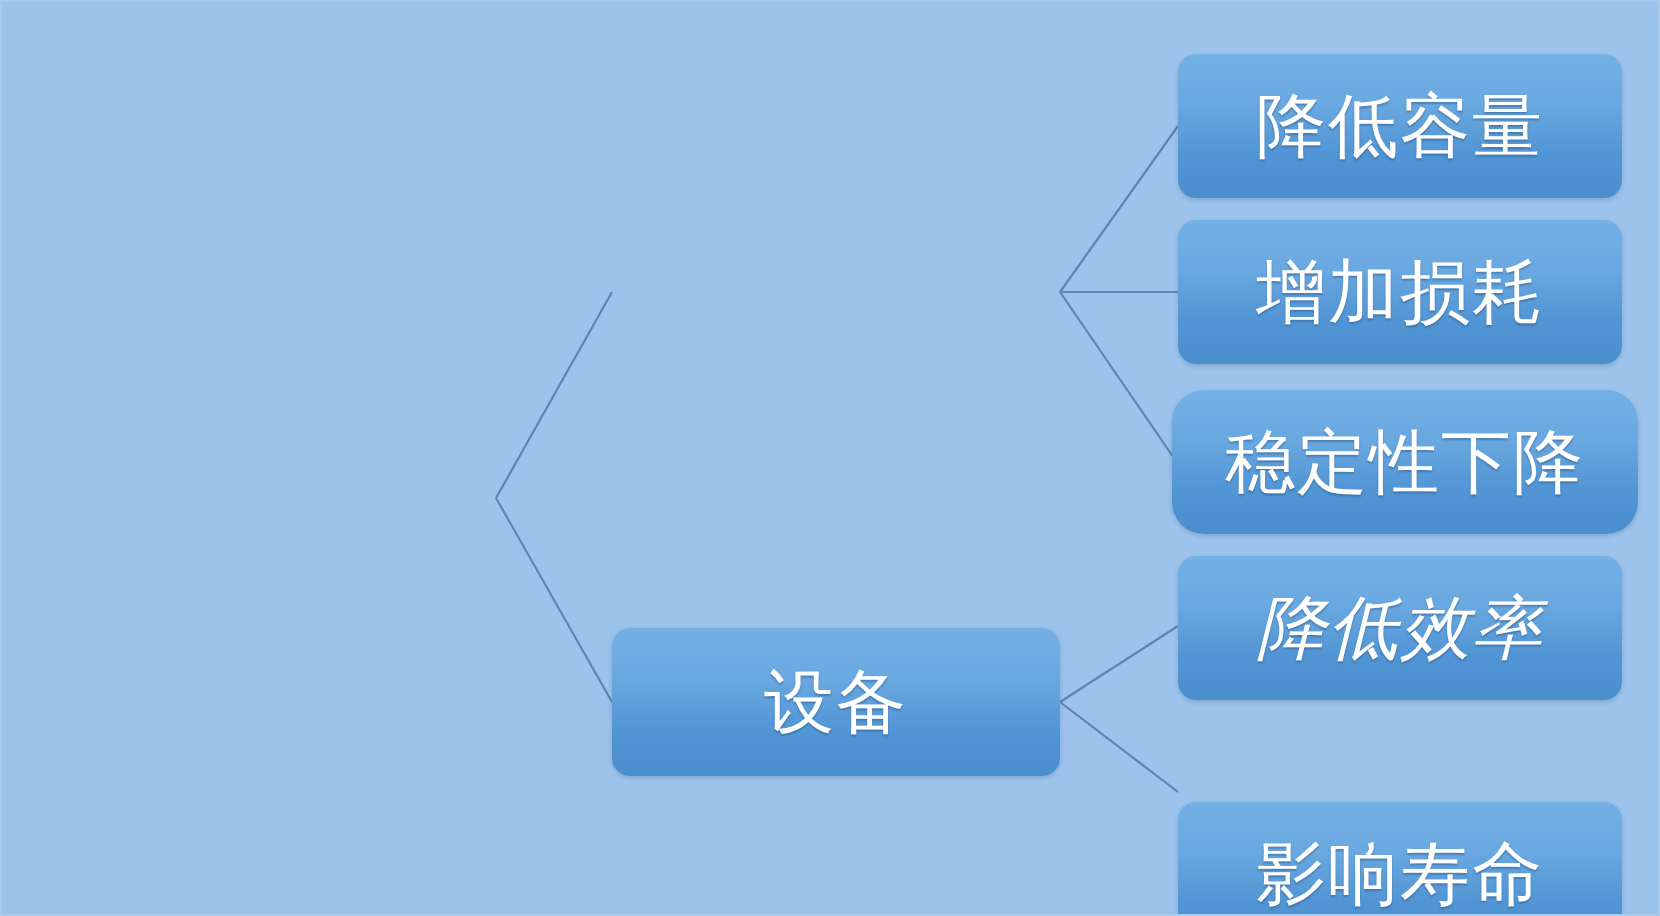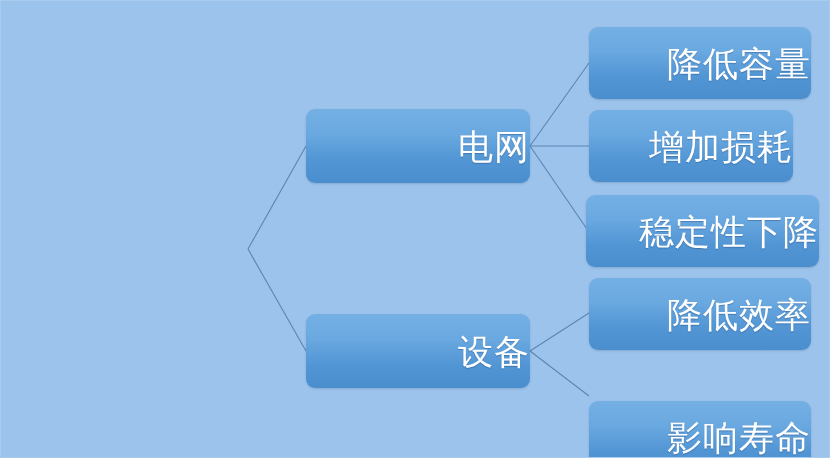--- a/index.html
+++ b/index.html
@@ -26,21 +26,21 @@
     pointer-events: none;
   }
   .node {
     position: absolute;
     box-sizing: border-box;
     border-radius: 9px;
     background: linear-gradient(to bottom, #74b0e4 0%, #69a8e0 35%, #5195d4 70%, #4a8ecd 100%);
     box-shadow: 0 1px 2px rgba(40,70,110,0.22);
     display: flex;
     align-items: center;
-    justify-content: flex-end;
+    justify-content: center;
     color: #ffffff;
     font-weight: 400;
     letter-spacing: 1px;
     text-shadow: 0 1px 1px rgba(40,80,130,0.45);
     white-space: nowrap;
     user-select: none;
   }
   .node-label {
     display: block;
     line-height: 1;
@@ -64,41 +64,38 @@
       <line x1="529" y1="145" x2="588" y2="62"></line>
       <line x1="529" y1="145" x2="588" y2="145"></line>
       <line x1="529" y1="145" x2="588" y2="231"></line>
 
       <line x1="529" y1="350" x2="588" y2="312"></line>
       <line x1="529" y1="350" x2="588" y2="395"></line>
     </g>
   </svg>
 
 
-  <div class="node lvl2" style="left:305px; top:108px; width:224px; height:74px;">
-    <span class="node-label">电网</span>
-  </div>
 
   <div class="node lvl2" style="left:305px; top:313px; width:224px; height:74px;">
     <span class="node-label">设备</span>
   </div>
 
   <div class="node lvl3" style="left:588px; top:26px; width:222px; height:72px;">
     <span class="node-label">降低容量</span>
   </div>
 
-  <div class="node lvl3" style="left:588px; top:109px; width:204px; height:72px;">
+  <div class="node lvl3" style="left:588px; top:109px; width:222px; height:72px;">
     <span class="node-label">增加损耗</span>
   </div>
 
-  <div class="node lvl3" style="left:585px; top:194px; width:233px; height:72px;">
+  <div class="node lvl3" style="left:585px; top:194px; width:233px; height:72px;border-radius:16px;">
     <span class="node-label">稳定性下降</span>
   </div>
 
-  <div class="node lvl3" style="left:588px; top:277px; width:222px; height:72px;">
+  <div class="node lvl3" style="left:588px; top:277px; width:222px; height:72px;font-style:italic;">
     <span class="node-label">降低效率</span>
   </div>
 
   <div class="node lvl3" style="left:588px; top:360px; width:222px; height:72px;margin-top:40px;">
     <span class="node-label">影响寿命</span>
   </div>
 
 </div>
 
 </body></html>

